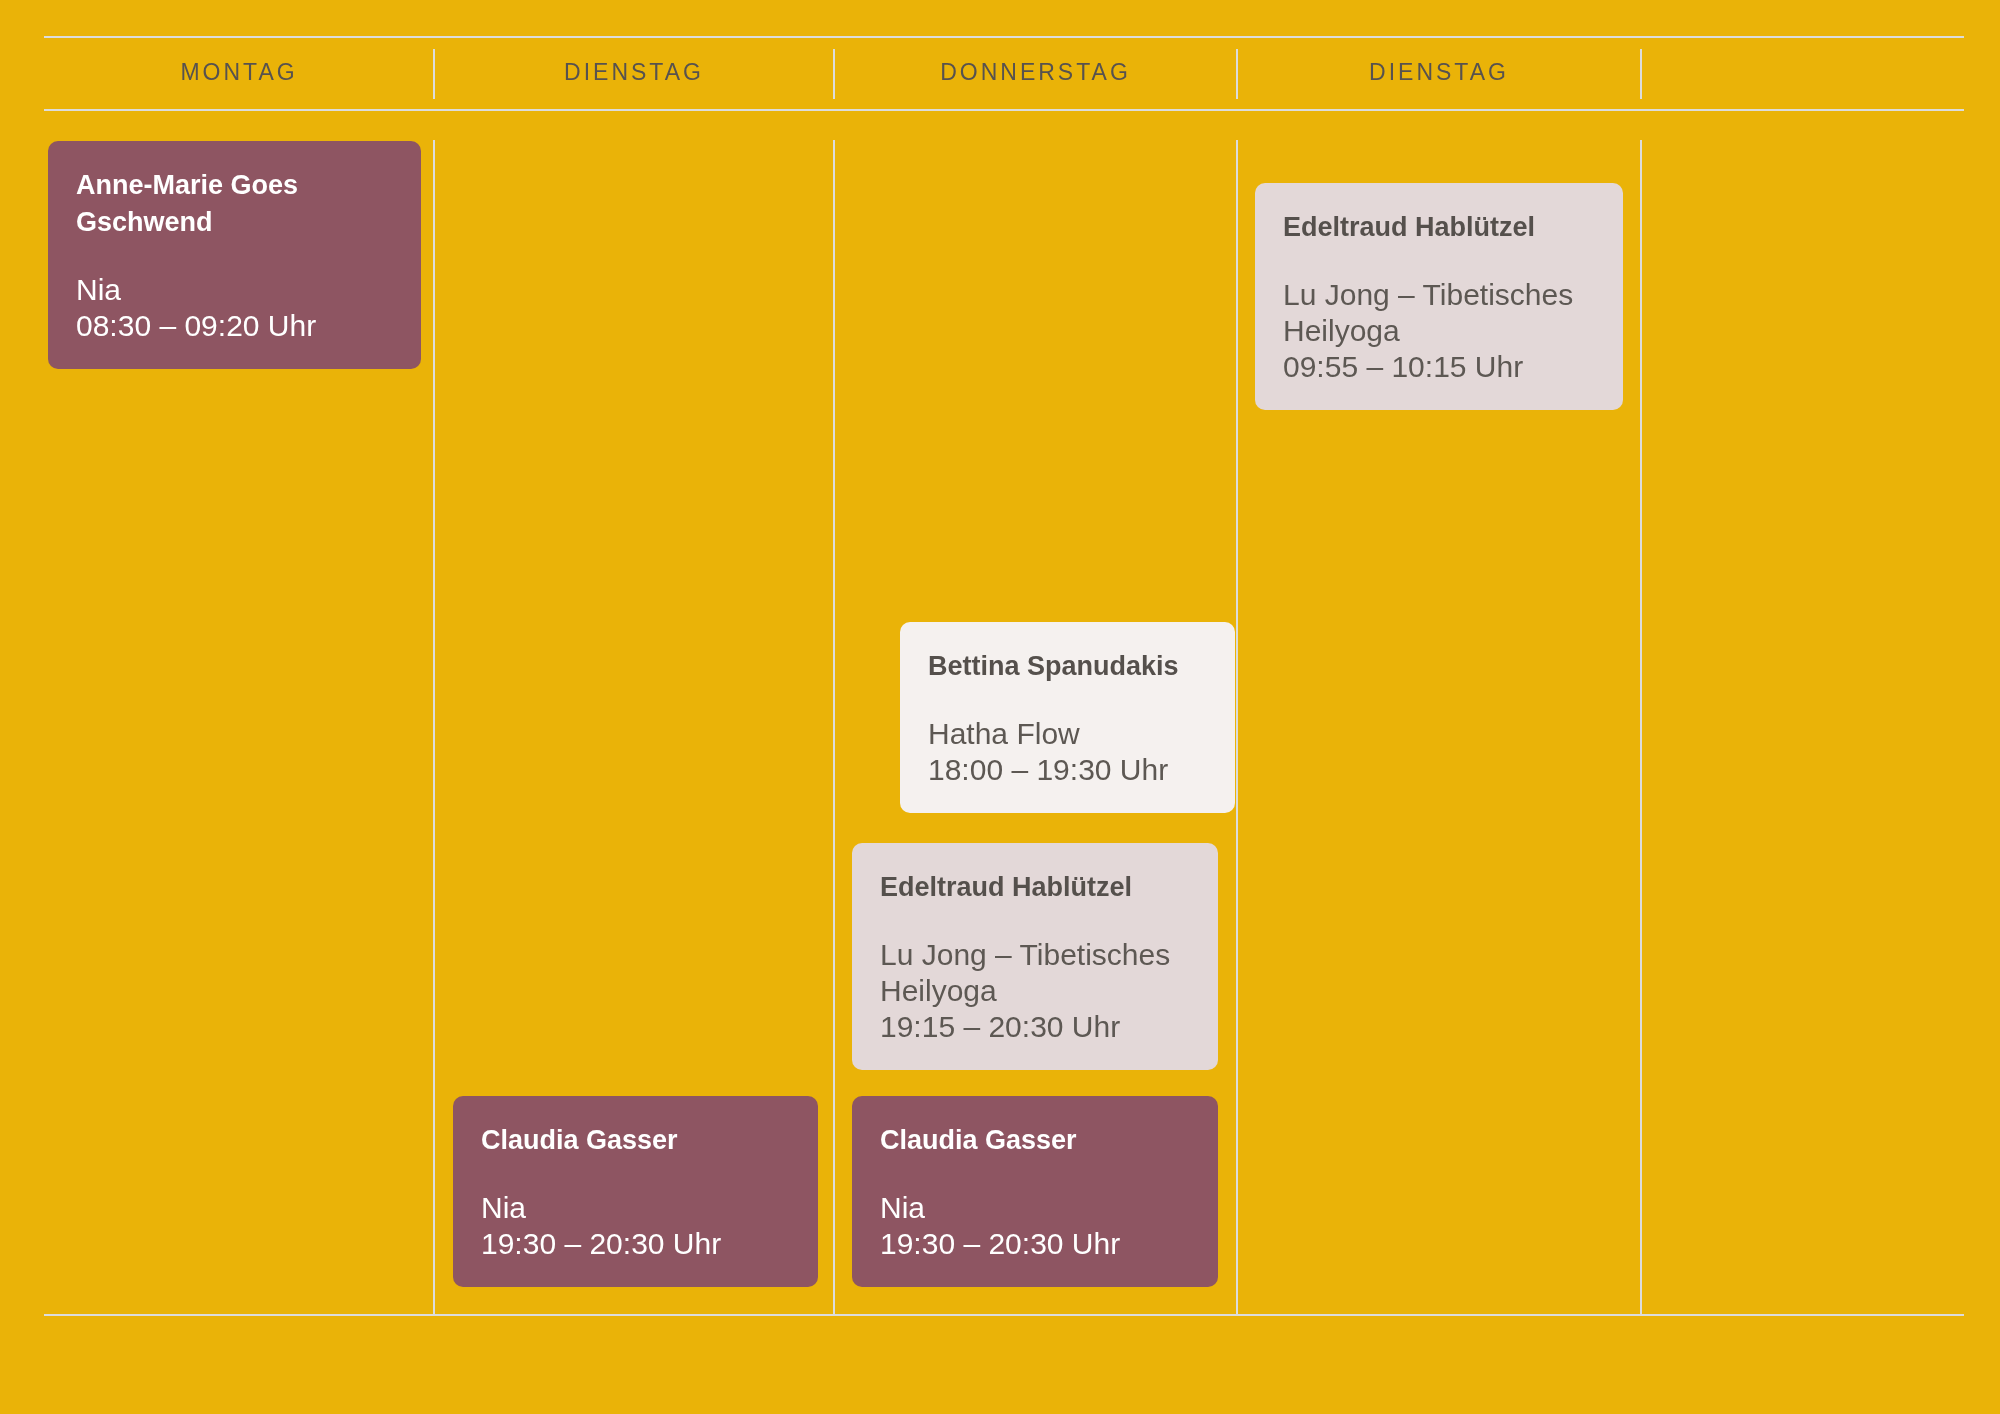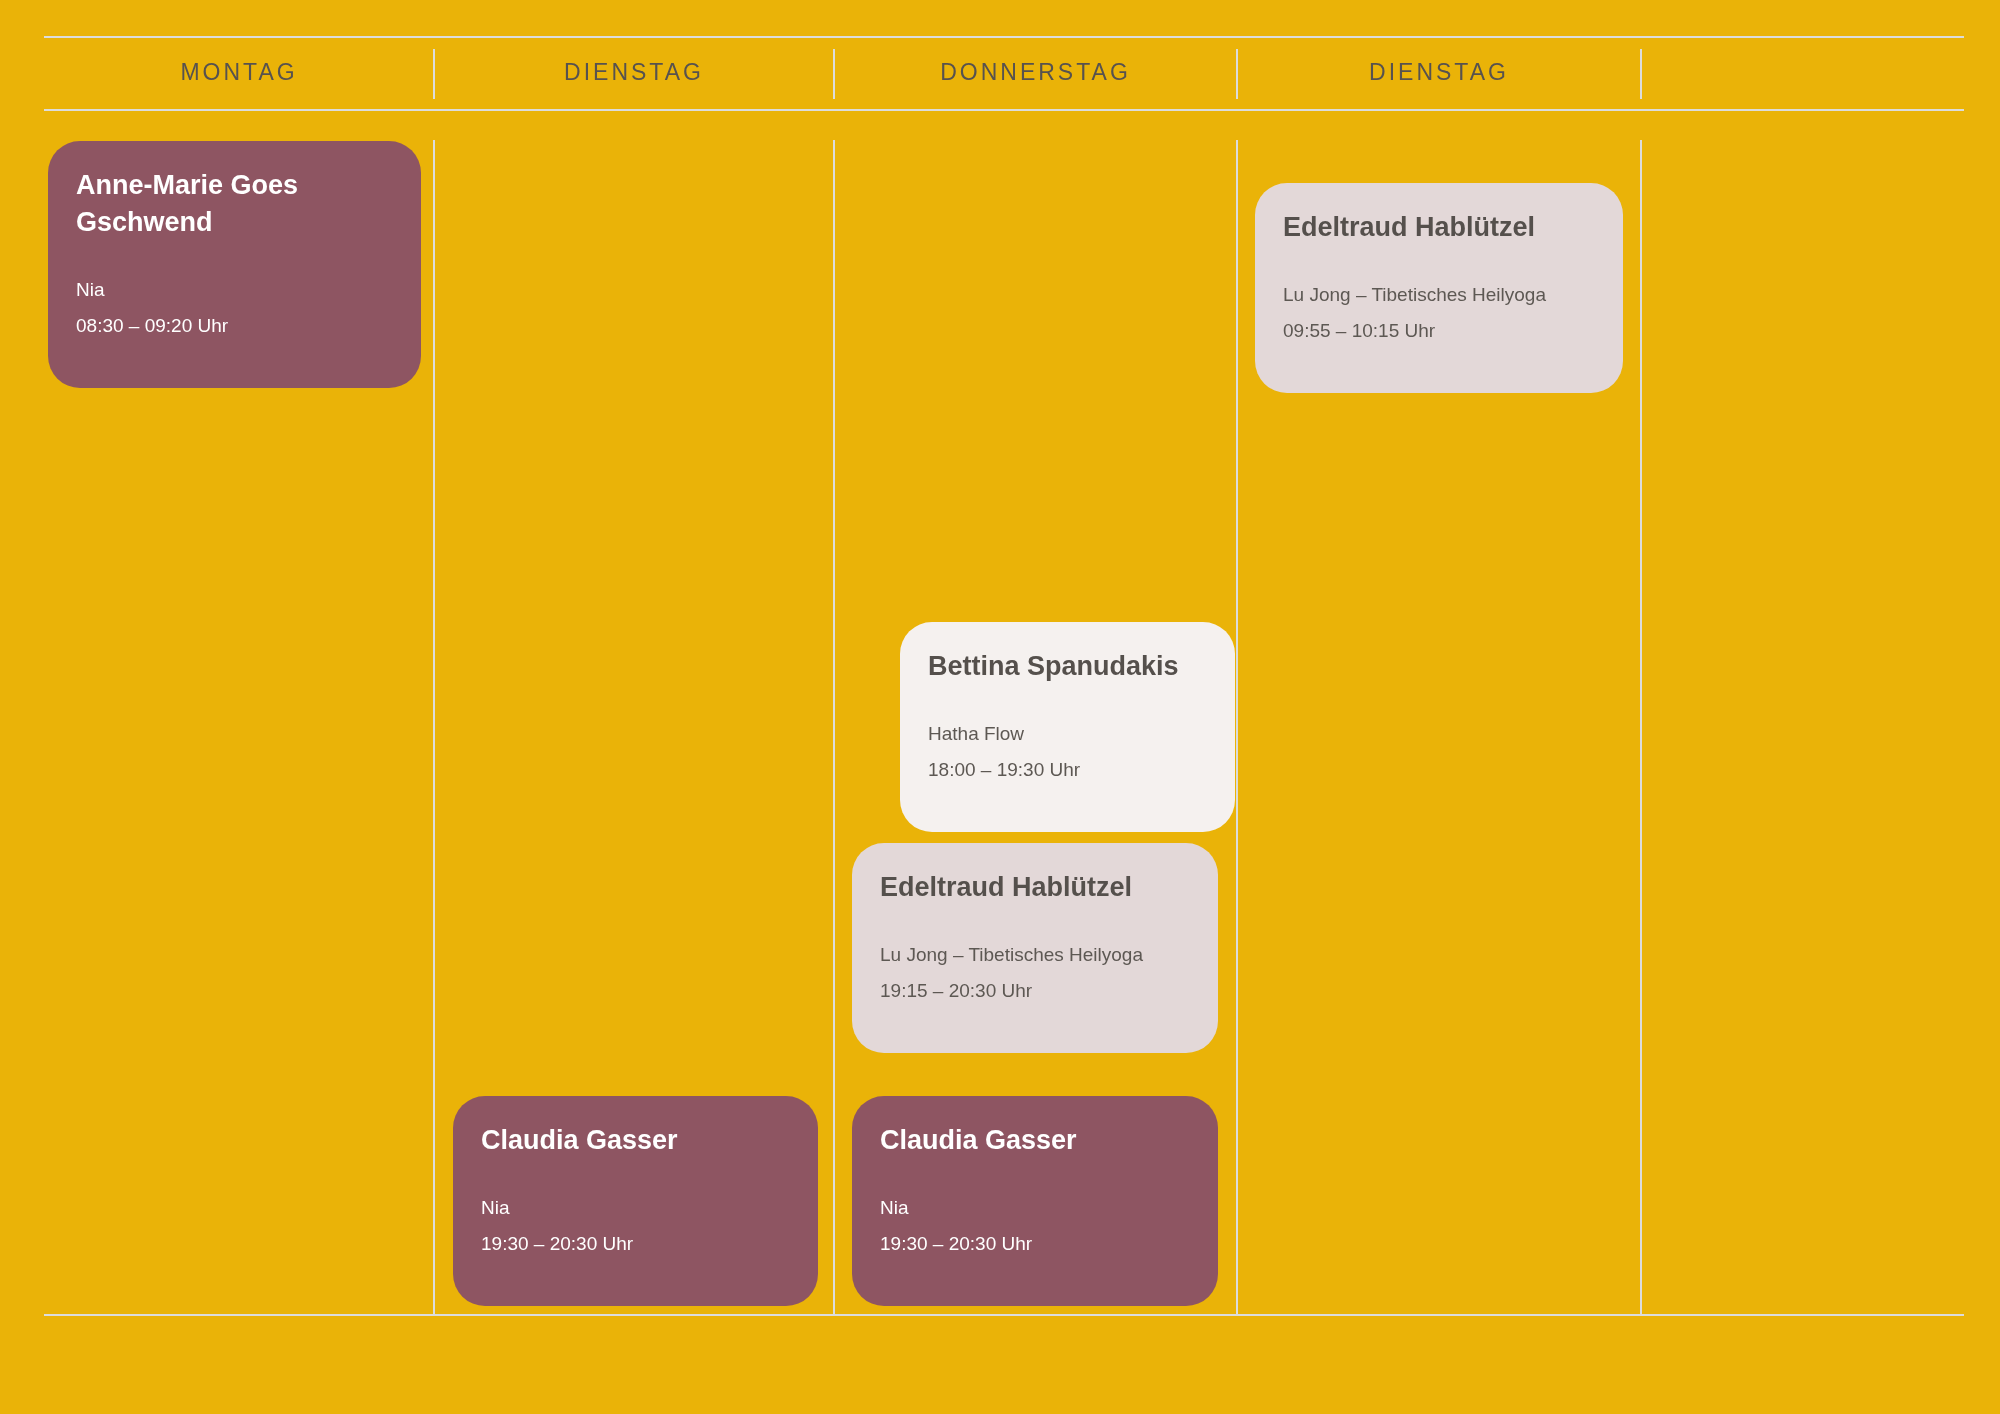--- a/index.html
+++ b/index.html
@@ -29,33 +29,33 @@
   .day-cell{display:flex;align-items:center;justify-content:center;}
   .day-label{
     font-size:23px;
     letter-spacing:3px;
     color:var(--header-text,#57524f);
     white-space:nowrap;
   }
   
   .event{
     position:absolute;
-    border-radius:32px;
-    padding:26px 28px 44px 28px;
+    border-radius:10px;
+    padding:26px 28px 25px 28px;
     box-sizing:border-box;
     cursor:pointer;
   }
   .event-title{
     font-size:27px;
     font-weight:bold;
     line-height:37px;
     margin:0 0 31px 0;
   }
   .event-details{
-    font-size:19px;
+    font-size:30px;
     line-height:36px;
   }
   .event.dark{background:var(--event-dark,#8e5562);}
   .event.dark .event-title,
   .event.dark .event-details{color:var(--text-on-dark,#ffffff);}
   .event.light{background:var(--event-light,#e3d8d8);}
   .event.lightest{background:var(--event-lightest,#f5f1ef);}
   .event.light .event-title,
   .event.lightest .event-title{color:var(--text-title,#55504c);}
   .event.light .event-details,

